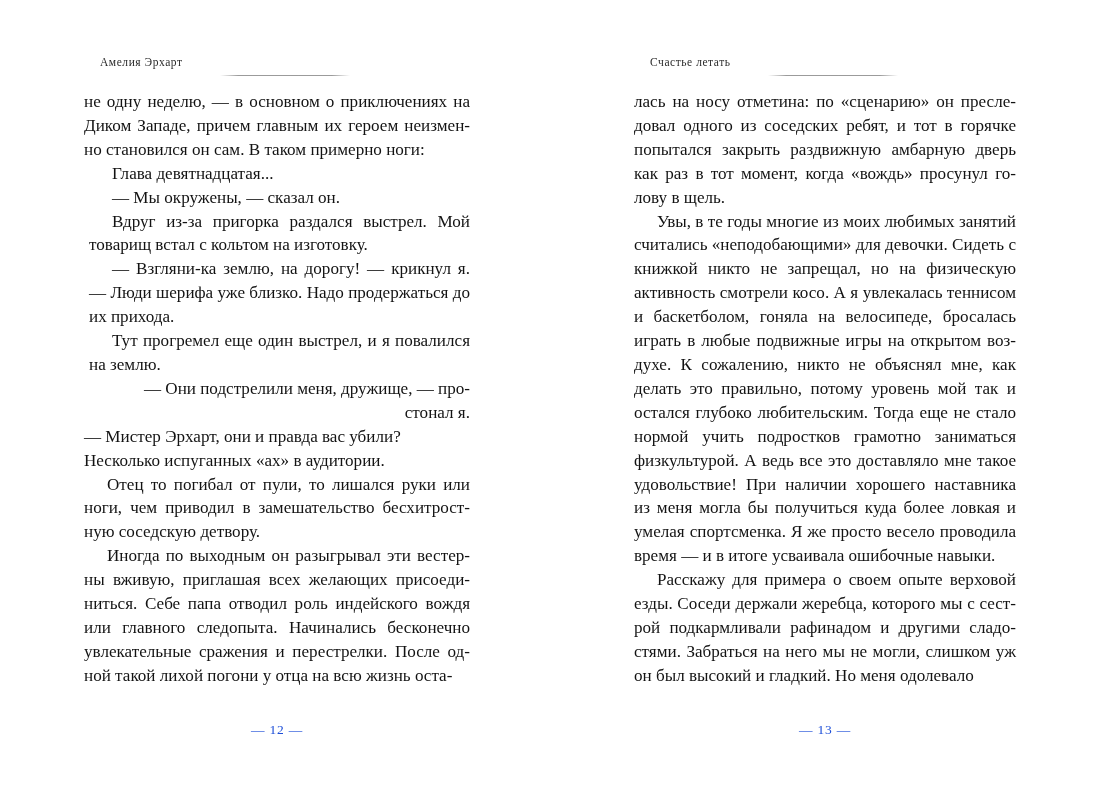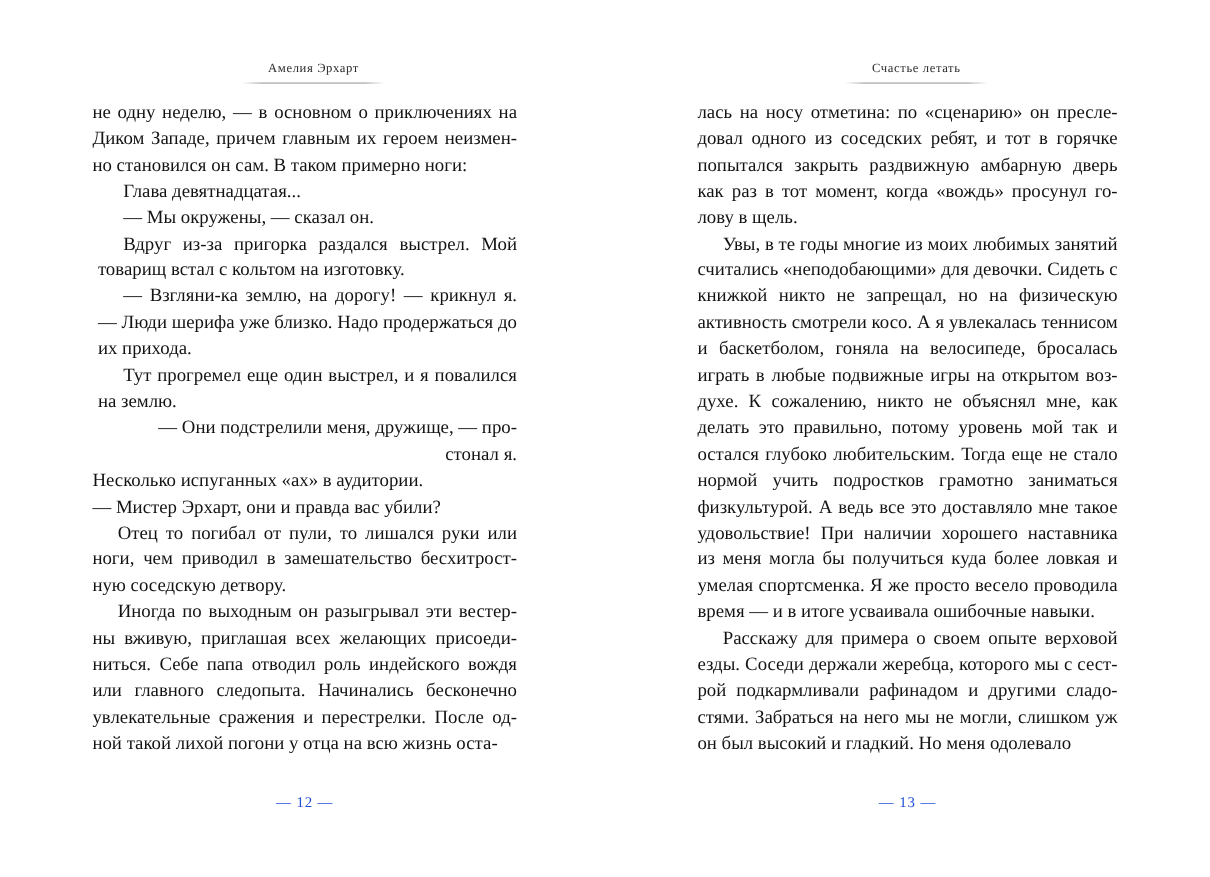--- a/index.html
+++ b/index.html
@@ -24,21 +24,20 @@
   }
   .page-left  { left: 84px;  width: 386px; }
   .page-right { left: 634px; width: 382px; }
 
   
   .running-head {
     position: absolute;
     left: 16px;
     right: 0;
     top: 55px;
-    text-align: center;
   }
   .running-head .rh-text {
     display: block;
     font-size: 11.5px;
     letter-spacing: 0.55px;
     color: #2b2b2b;
     line-height: 14px;
     white-space: nowrap;
   }
   .rh-rule {
@@ -111,22 +110,22 @@
 
       <div class="quote-block">
         <p>Глава девятнадцатая...</p>
         <p>— Мы окружены, — сказал он.</p>
         <p>Вдруг из-за пригорка раздался выстрел. Мой товарищ встал с кольтом на изготовку.</p>
         <p>— Взгляни-ка землю, на дорогу! — крикнул я. — Люди шерифа уже близко. Надо продержаться до их прихода.</p>
         <p>Тут прогремел еще один выстрел, и я повалил­ся на землю.</p>
         <p class="last-line-left">— Они подстрелили меня, дружище, — про­стонал я.</p>
       </div>
 
+      <p class="no-indent">— Мистер Эрхарт, они и правда вас убили?</p>
       <p class="no-indent gap-before">Несколько испуганных «ах» в аудитории.</p>
-      <p class="no-indent">— Мистер Эрхарт, они и правда вас убили?</p>
       <p>Отец то погибал от пули, то лишался руки или ноги, чем приводил в замешательство бесхитрост­ную соседскую детвору.</p>
       <p>Иногда по выходным он разыгрывал эти вестер­ны вживую, приглашая всех желающих присоеди­ниться. Себе папа отводил роль индейского вождя или главного следопыта. Начинались бесконечно увлекательные сражения и перестрелки. После од­ной такой лихой погони у отца на всю жизнь оста-</p>
     </div>
 
     <div class="folio">— 12 —</div>
   </div>
 
   <div class="page page-right">
 
     <div class="running-head">

